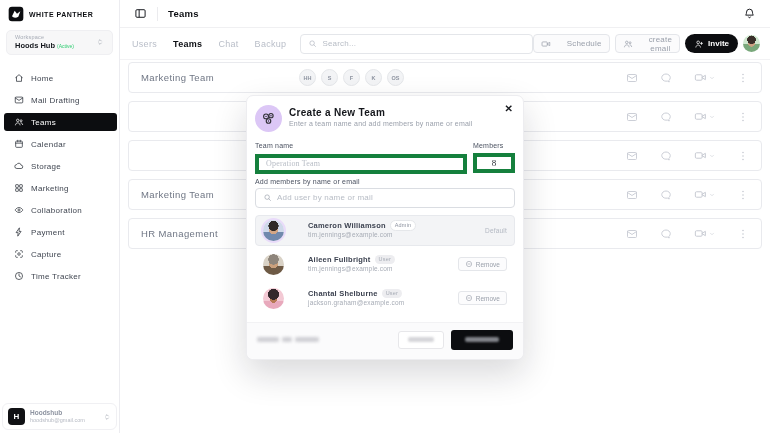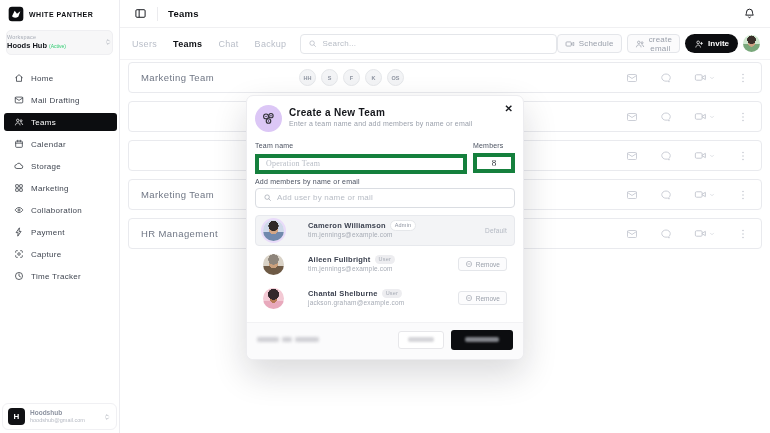--- a/index.html
+++ b/index.html
@@ -7,21 +7,21 @@
   .app {
     position:relative; width:770px; height:433px; background:#fff; overflow:hidden;
     font-family:"Liberation Sans", sans-serif; color:#111; margin:0 auto;
   }
   svg.ic { display:block; }
 
   
   .sidebar { position:absolute; left:0; top:0; width:120px; height:433px; background:#fff; border-right:1px solid #ececf0; }
   .brand { display:flex; align-items:center; gap:5px; padding:6px 0 0 8px; }
   .brand-name { font-size:7px; font-weight:bold; letter-spacing:.5px; color:#0d0f13; }
-  .workspace { margin:8px 6px 0 6px; background:#f7f7f8; border:1px solid #efeff2; border-radius:5px; padding:3px 0 4px; display:flex; align-items:center; }
+  .workspace { margin:8px 6px 0 6px; background:#f7f7f8; border:1px solid #efeff2; border-radius:5px; padding:3px 8px 4px; display:flex; align-items:center; }
   .ws-text { line-height:1.25; }
   .ws-label { font-size:5.5px; color:#a6abb5; letter-spacing:.2px; }
   .ws-main { display:flex; align-items:baseline; gap:2px; }
   .ws-name { font-size:7.5px; font-weight:bold; color:#15181e; }
   .ws-status { font-size:5px; color:#2ecc71; }
   .ws-chevron { margin-left:auto; color:#9aa0ab; }
   .nav { margin-top:12px; }
   .nav-item { display:flex; align-items:center; gap:7px; height:22px; padding:0 0 0 14px; font-size:8px; color:#3f4550; letter-spacing:.3px; cursor:pointer; }
   .nav-item .ni { color:#2c313a; }
   .nav-item.active { background:#0c0d10; color:#fff; margin:2px 2px 2px 4px; height:18px; border-radius:3px; padding-left:10px; }
@@ -41,21 +41,21 @@
 
   
   .toolbar { position:absolute; left:120px; top:28px; width:650px; height:32px; border-bottom:1px solid #f2f2f4; display:flex; align-items:center; padding:0 10px; background:#fff; }
   .tabs { display:flex; gap:16px; font-size:9px; color:#b9bec8; padding-left:2px; letter-spacing:.3px; }
   .tab { cursor:pointer; }
   .tab.active { color:#0d0f14; font-weight:bold; }
   .searchbox { margin-left:14px; width:283px; height:20px; border:1px solid #e4e6ea; border-radius:4px; display:flex; align-items:center; gap:5px; padding:0 7px; color:#b0b5bf; background:#fff; }
   .searchbox input { border:none; outline:none; width:100%; font-size:8px; font-family:inherit; color:#555; letter-spacing:.2px; background:transparent; }
   .searchbox input::placeholder { color:#b7bcc5; }
   .toolbar-actions { margin-left:auto; display:flex; align-items:center; gap:5px; }
-  .btn-outline { height:19px; border:1px solid #e4e6ea; border-radius:4px; background:#fbfbfc; color:#9aa0ab; font-size:8px; display:flex; gap:4px; padding:0 7px; align-items:center; letter-spacing:.2px; cursor:pointer; }
+  .btn-outline { height:19px; border:1px solid #e4e6ea; border-radius:4px; background:#fbfbfc; color:#9aa0ab; font-size:8px; display:flex; gap:16px; padding:0 7px; align-items:center; letter-spacing:.2px; cursor:pointer; }
   .btn-dark { height:19px; border:none; border-radius:10px; background:#0c0d10; color:#fff; font-size:8px; font-weight:bold; display:flex; gap:4px; padding:0 9px; align-items:center; cursor:pointer; }
   .avatar-sm { width:17px; height:17px; border-radius:50%; flex:0 0 auto; cursor:pointer;
     background:
       radial-gradient(circle at 50% 28%, #3a2f2a 0 28%, transparent 29%),
       radial-gradient(circle at 50% 48%, #caa183 0 28%, transparent 29%),
       linear-gradient(180deg,#cfe7cf 0 55%, #79a87b 55%); }
 
   
   .content { position:absolute; left:128px; top:62px; width:634px; }
   .team-row { height:31px; border:1px solid #e9eaee; border-radius:4px; display:flex; align-items:center; padding:0 12px; margin-bottom:8px; background:#fff; }

